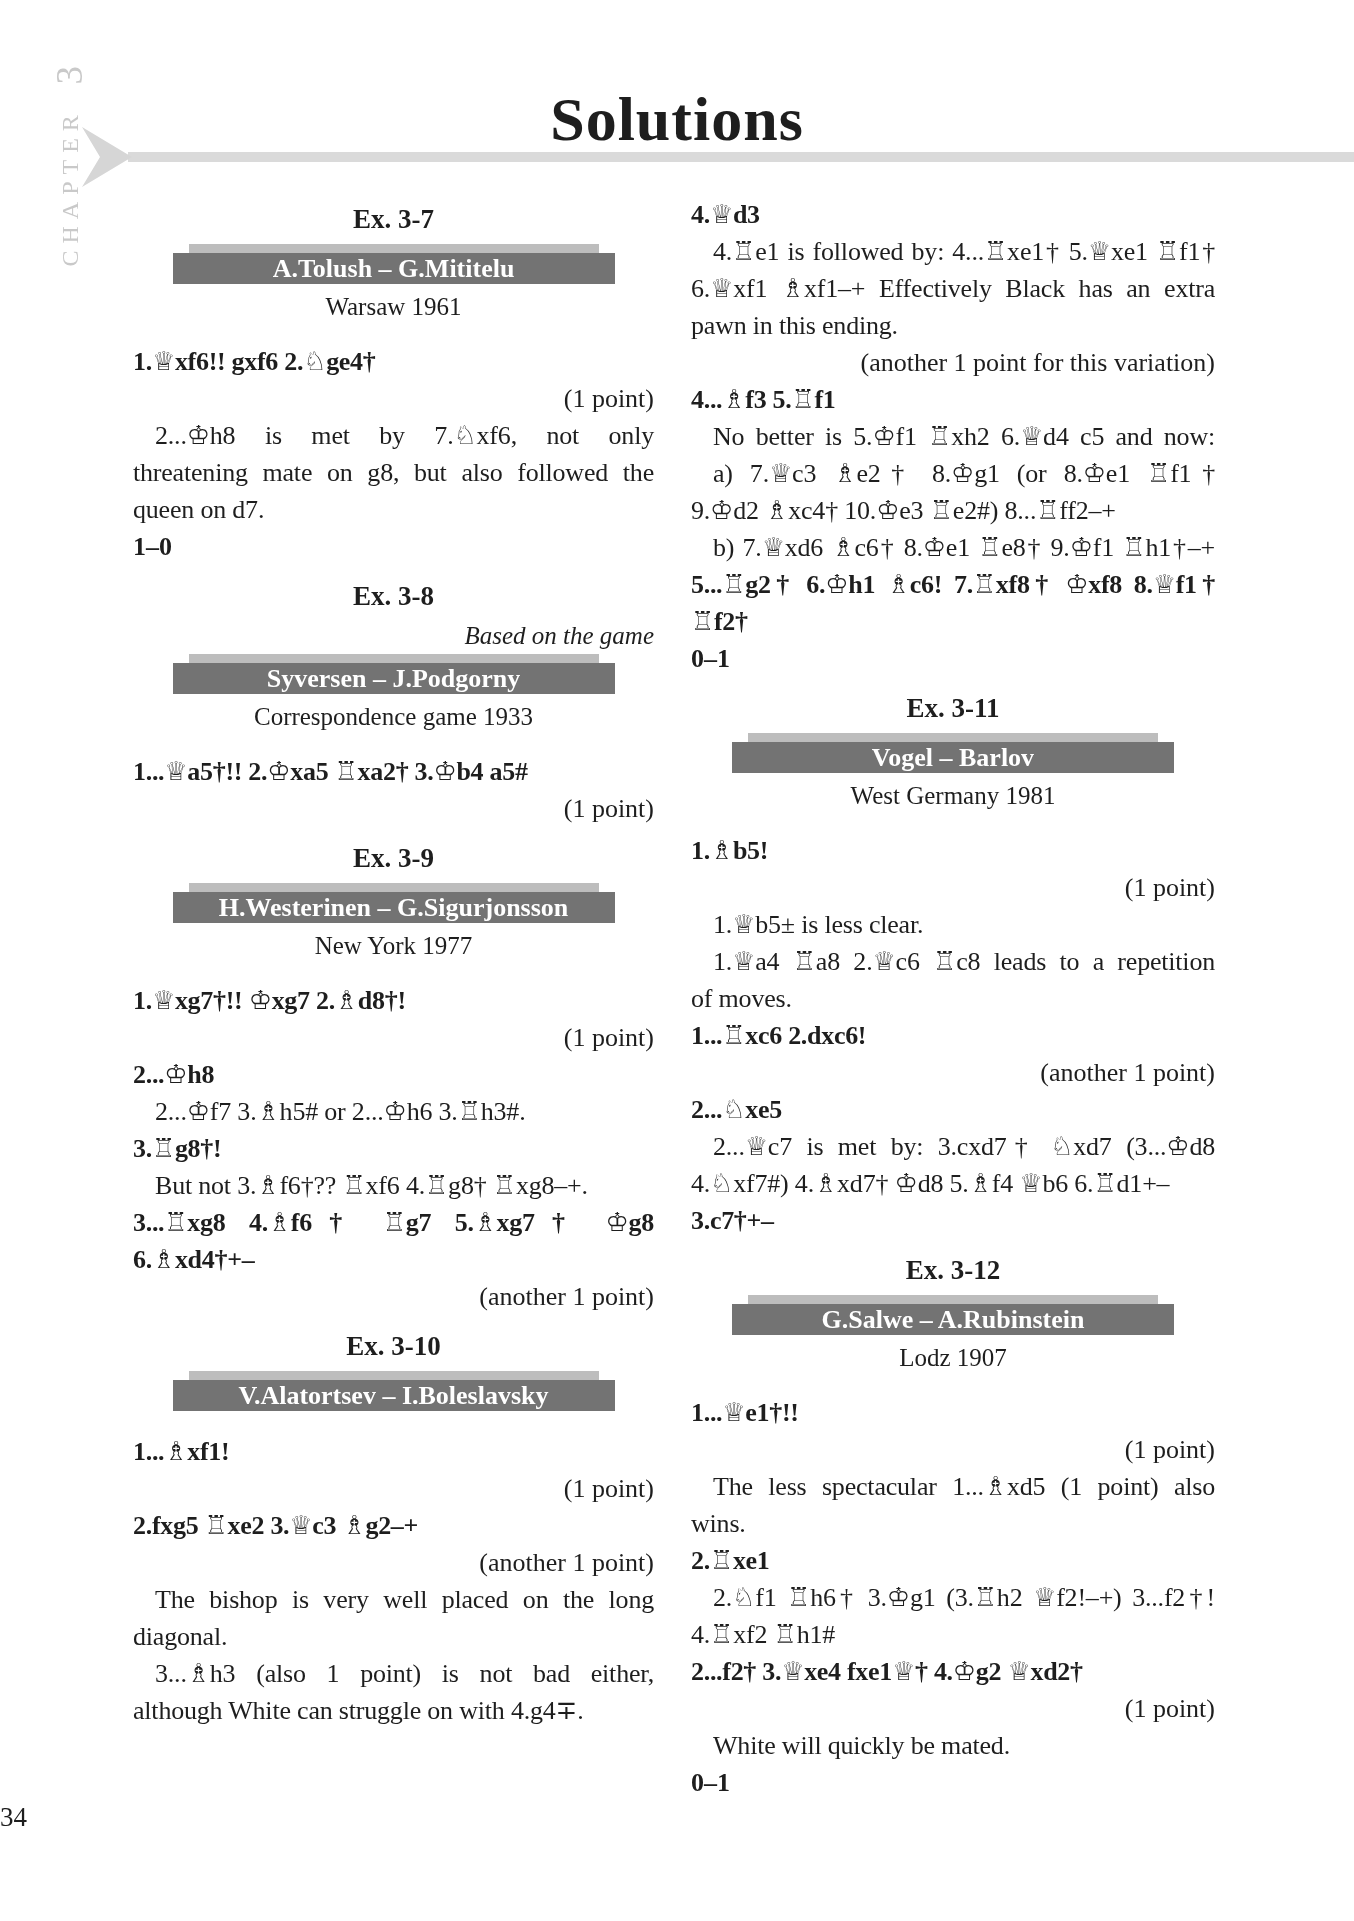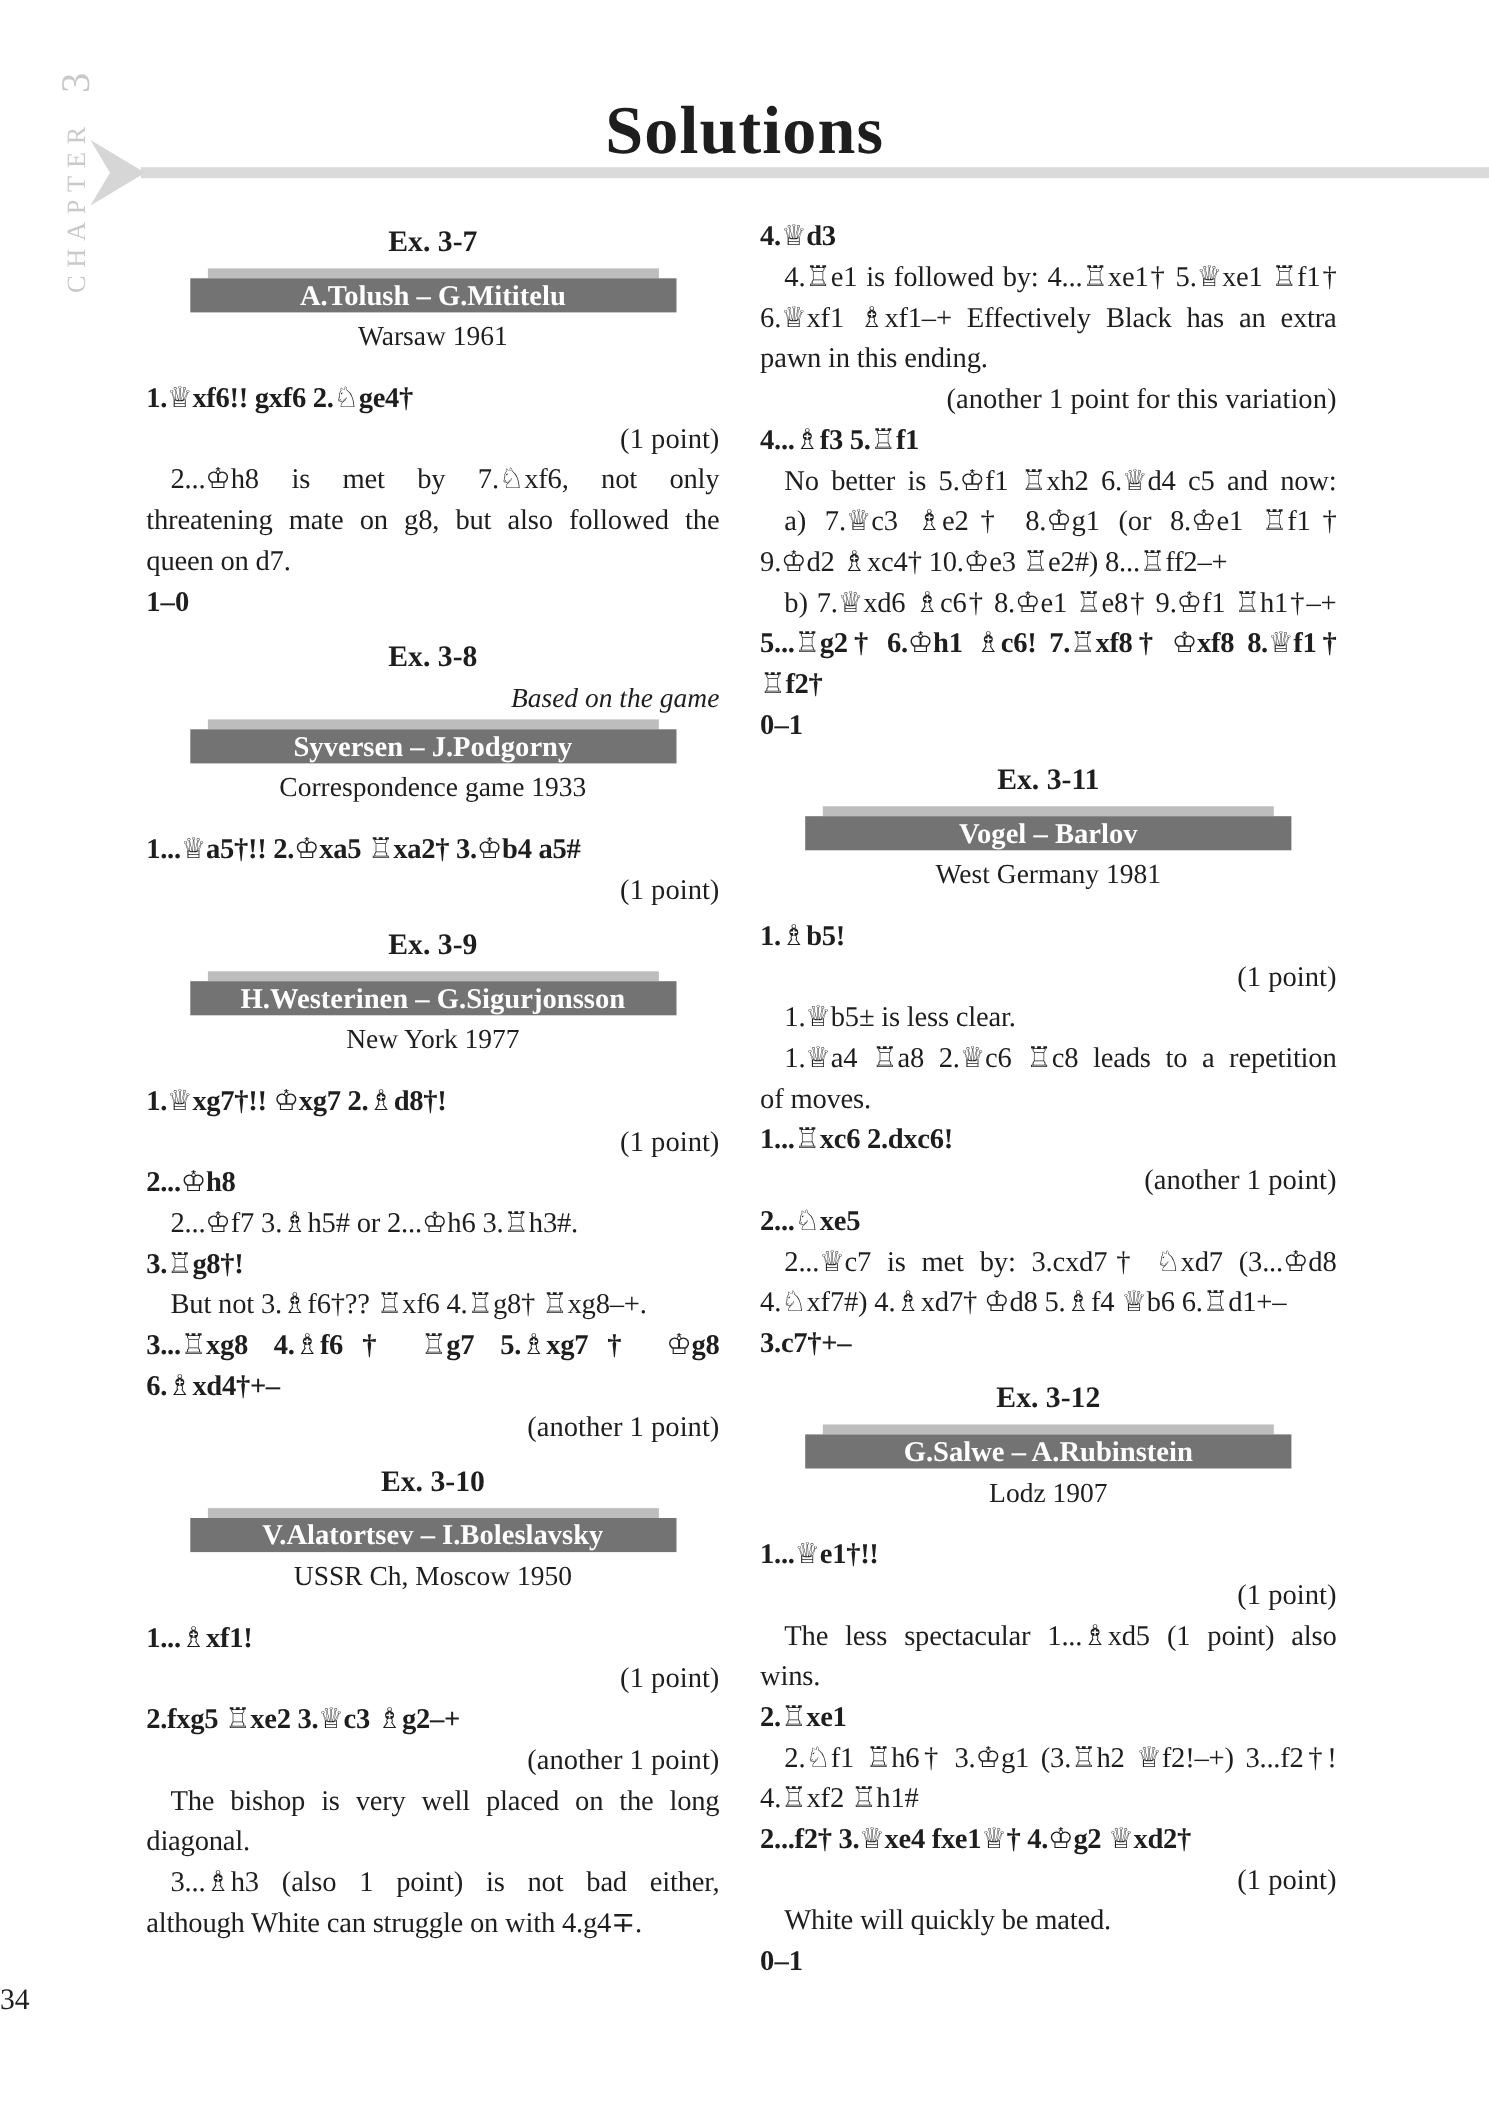--- a/index.html
+++ b/index.html
@@ -174,21 +174,20 @@
         <div class="moves">6.♗xd4†+–</div>
         <div class="points">(another 1 point)</div>
       </section>
 
       <section>
         <div class="ex-heading">Ex. 3-10</div>
         <div class="game-header">
           <div class="gh-shadow"></div>
           <div class="gh-bar">V.Alatortsev – I.Boleslavsky</div>
         </div>
-        <div class="venue">USSR Ch, Moscow 1950</div>
         <div class="moves fav">1...♗xf1!</div>
         <div class="points">(1 point)</div>
         <div class="moves">2.fxg5 ♖xe2 3.♕c3 ♗g2–+</div>
         <div class="points">(another 1 point)</div>
         <div class="pline indent stretch">The bishop is very well placed on the long</div>
         <div class="pline">diagonal.</div>
         <div class="pline indent stretch">3...♗h3 (also 1 point) is not bad either,</div>
         <div class="pline">although White can struggle on with 4.g4∓.</div>
       </section>
 

